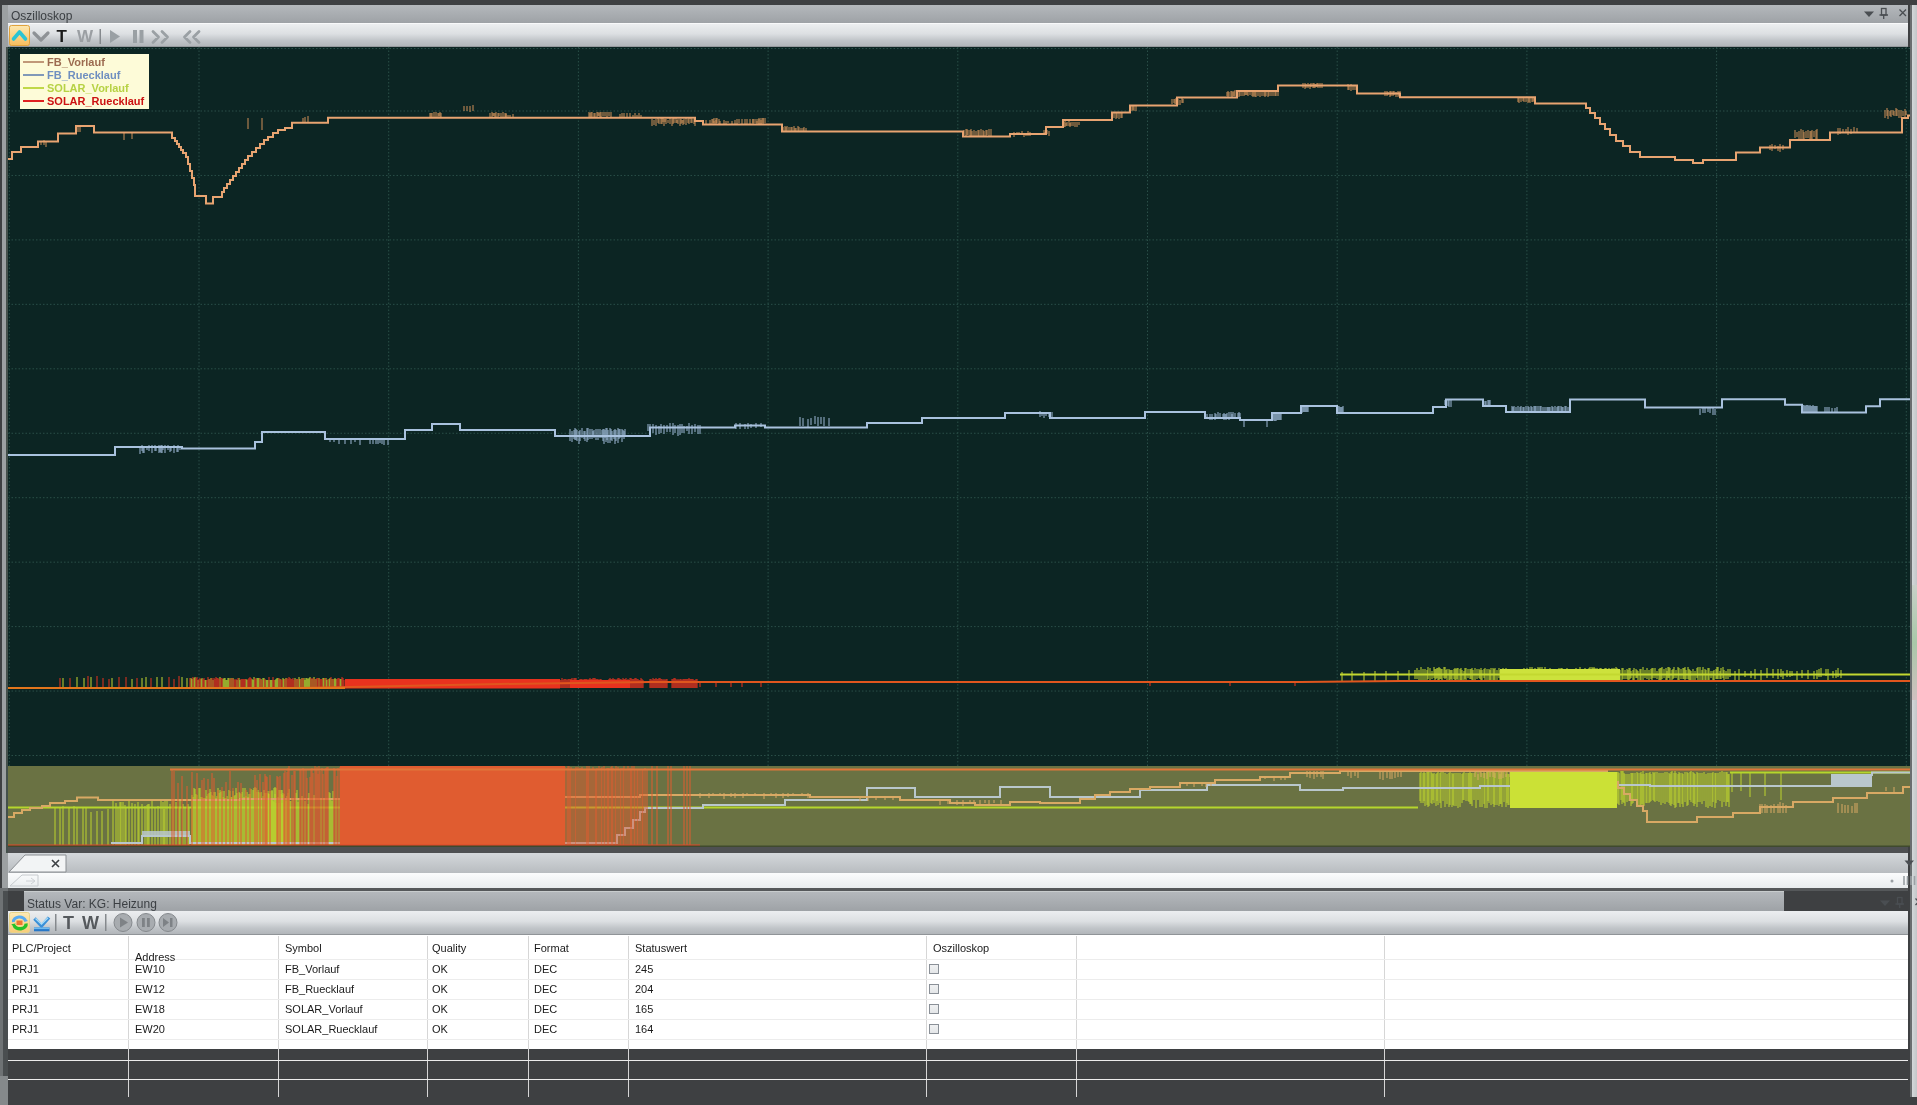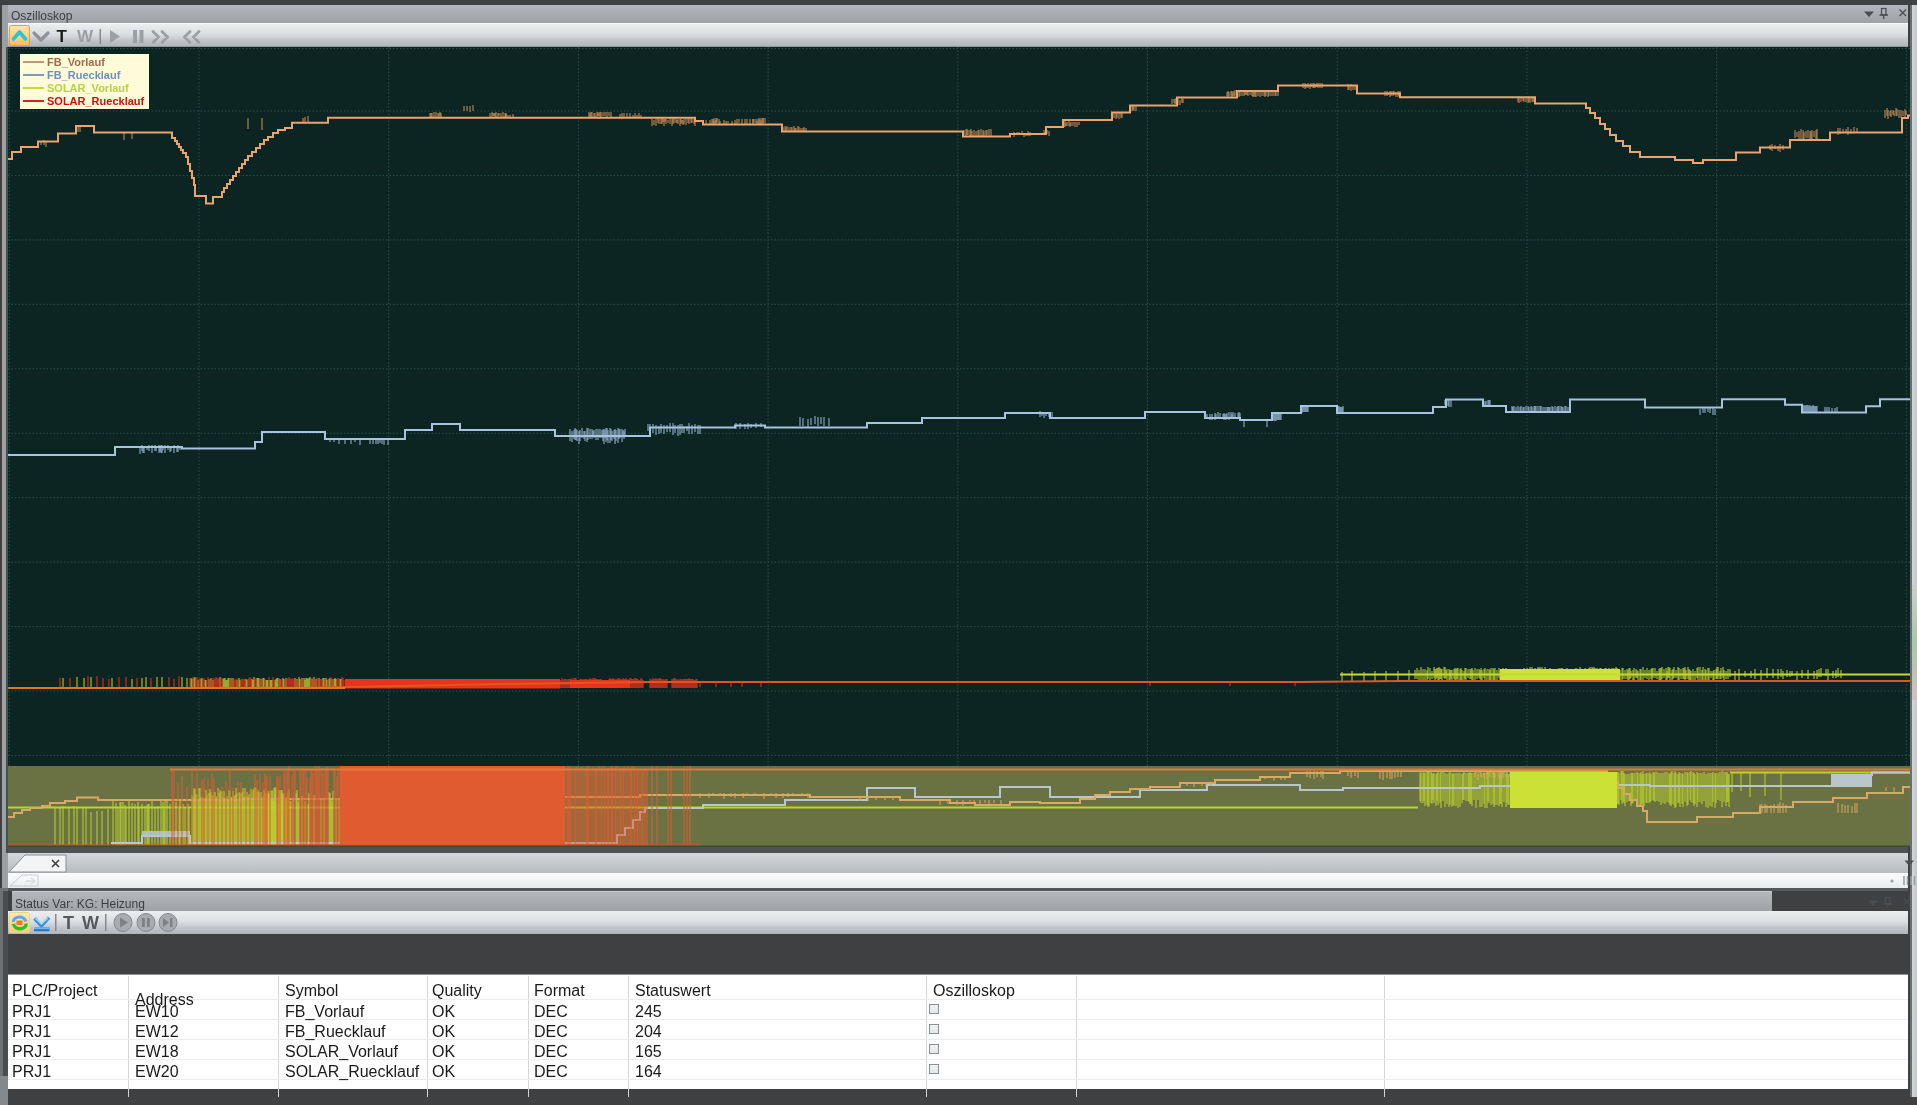--- a/index.html
+++ b/index.html
@@ -119,21 +119,21 @@
     </svg>
   <svg class="abs" style="left:1876px;top:0;" width="32" height="15" viewBox="0 0 32 15">
       <g stroke="#9aa0a4" stroke-width="1.6">
         <path d="M20 3v9M23.5 3v9M27 3v9M30.5 3v9"></path>
       </g>
       <circle cx="8" cy="8" r="1.5" fill="#9aa0a4"></circle>
     </svg>
 </div>
 <div class="abs" style="left:8px;top:888px;width:1900px;height:3px;background:#55585a;"></div>
 
-<div class="abs titlebar" style="left:12px;top:891px;width:1760px;height:20px;border-top:1px solid #c8cccd;">
+<div class="abs titlebar" style="left:24px;top:891px;width:1760px;height:20px;border-top:1px solid #c8cccd;">
   <div class="ttext" style="position:absolute;left:3px;top:3px;">Status Var: KG: Heizung</div>
   <svg class="abs" style="left:1852px;top:2px;" width="48" height="18" viewBox="0 0 48 18">
     <path d="M4 6.5h10l-5 5.5z" fill="#4a4e52"></path>
     <g stroke="#4a4e52" stroke-width="1.3" fill="none">
       <rect x="21.5" y="3.5" width="4.5" height="6.5"></rect>
       <path d="M19.5 10h8.5M23.7 10v4"></path>
       <path d="M39.5 4.5l6.5 6.5M46 4.5l-6.5 6.5"></path>
     </g>
   </svg>
 </div>
@@ -165,21 +165,21 @@
       <circle cx="138" cy="11.5" r="9" fill="#a8acb0" stroke="#85898d"></circle>
       <rect x="134" y="7" width="2.8" height="9" fill="#7e8286"></rect>
         <rect x="139" y="7" width="2.8" height="9" fill="#7e8286"></rect>
       <circle cx="160" cy="11.5" r="9" fill="#a8acb0" stroke="#85898d"></circle>
       <path d="M155 7v9l6-4.5z" fill="#7e8286"></path>
         <rect x="162" y="7" width="2.5" height="9" fill="#7e8286"></rect>
     </g>
   </svg>
 </div>
 
-<div class="abs" style="left:8px;top:934px;width:1900px;height:115px;background:#ffffff;border-top:1px solid #909498;font-size:16px;color:#1a1a1a;margin-top:40px;">
+<div class="abs" style="left:8px;top:934px;width:1900px;height:115px;background:#ffffff;border-top:1px solid #909498;font-size:11px;color:#1a1a1a;">
 <div class="abs" style="left:120px;top:1px;width:1px;height:162px;background:#d6d6d6;"></div>
 <div class="abs" style="left:270px;top:1px;width:1px;height:162px;background:#d6d6d6;"></div>
 <div class="abs" style="left:419px;top:1px;width:1px;height:162px;background:#d6d6d6;"></div>
 <div class="abs" style="left:520px;top:1px;width:1px;height:162px;background:#d6d6d6;"></div>
 <div class="abs" style="left:620px;top:1px;width:1px;height:162px;background:#d6d6d6;"></div>
 <div class="abs" style="left:918px;top:1px;width:1px;height:162px;background:#d6d6d6;"></div>
 <div class="abs" style="left:1068px;top:1px;width:1px;height:162px;background:#d6d6d6;"></div>
 <div class="abs" style="left:1376px;top:1px;width:1px;height:162px;background:#d6d6d6;"></div>
 <div class="abs" style="left:0;top:24px;width:1900px;height:1px;background:#ececec;"></div>
 <div class="abs" style="left:0;top:44px;width:1900px;height:1px;background:#ececec;"></div>

